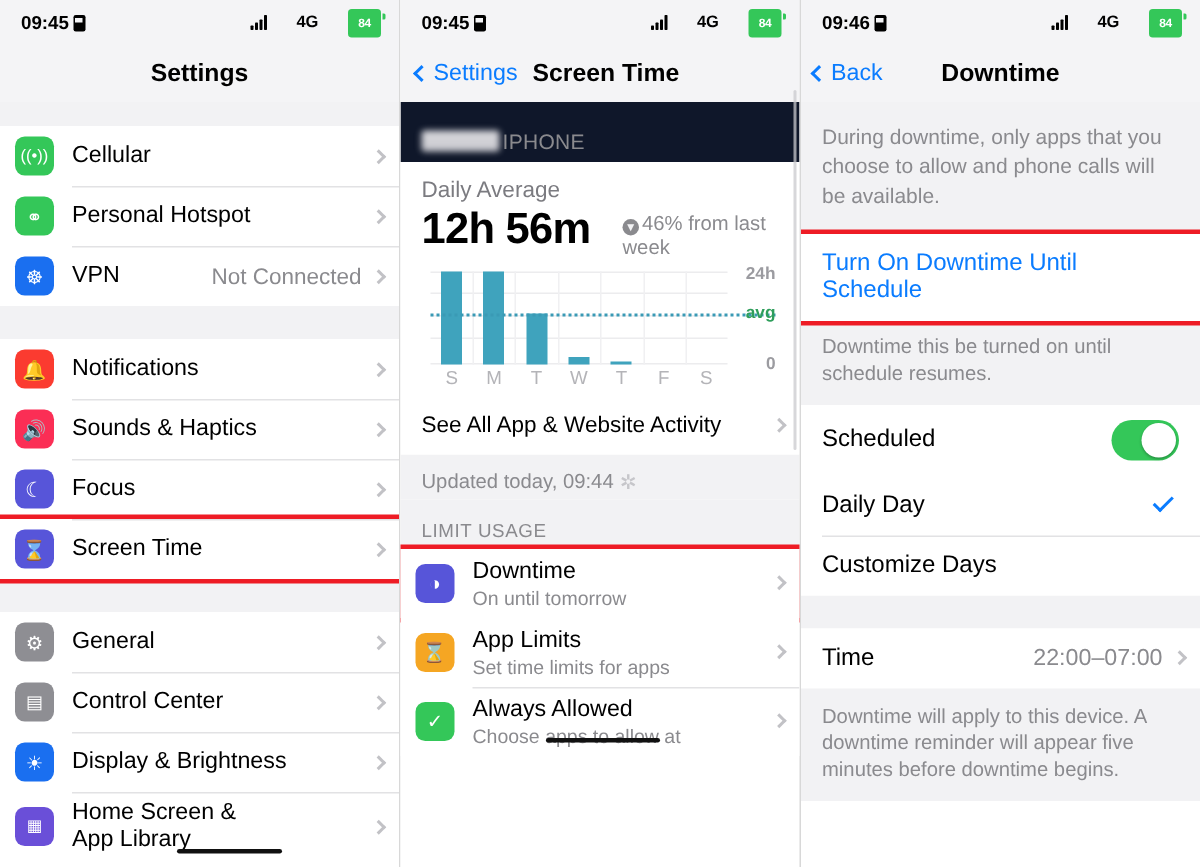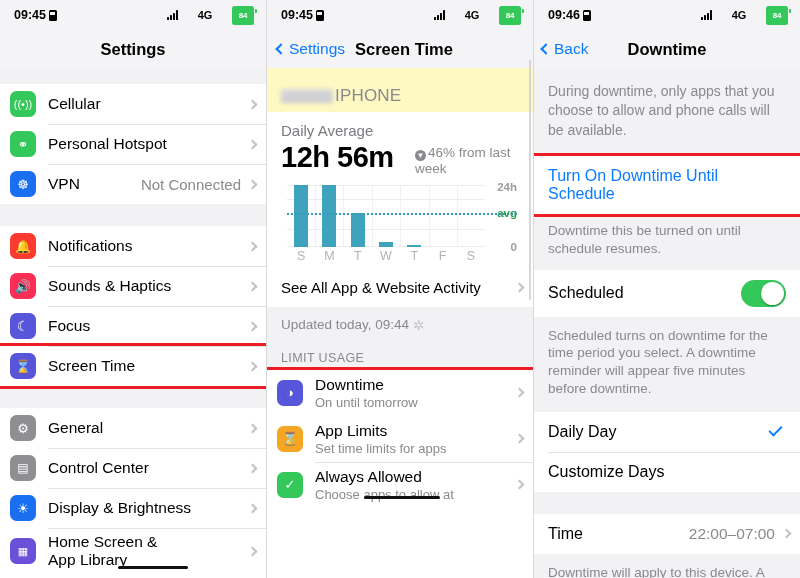--- a/index.html
+++ b/index.html
@@ -137,23 +137,23 @@
   .hl-wrap { position: relative; }
 
   
   .scribble {
     position: absolute;
     height: 3px; background: #111; border-radius: 2px;
   }
 
   
   .device-head {
-    background: #fef9c3;
+    background: #0f172a;
     padding: 18px 14px 6px 14px;
-    font-size: 17px; color: #8a8a8e;
+    font-size: 14px; color: #8a8a8e;
     letter-spacing: .2px;
     display: flex; align-items: center;
   }
   .blur-name {
     display:inline-block; width: 52px; height: 14px;
     background: linear-gradient(180deg,#d9d9dd,#c9c9cf);
     filter: blur(2.2px);
     margin-right: 2px; border-radius: 2px;
   }
   .card {
@@ -551,21 +551,20 @@
 
     <div class="footnote">Downtime this be turned on until schedule resumes.</div>
 
     <div class="toggle-row">
       <span class="toggle-label">Scheduled</span>
       <span class="switch">
           <span class="knob"></span>
         </span>
     </div>
 
-    <div class="footnote" style="padding-top:10px;padding-bottom:14px">Scheduled turns on downtime for the time period you select. A downtime reminder will appear five minutes before downtime.</div>
 
     <div class="list">
       <div class="check-row">
         <span>Daily Day</span>
         <span class="tick"></span>
       </div>
       <div class="check-row">
         <span>Customize Days</span>
       </div>
     </div>

